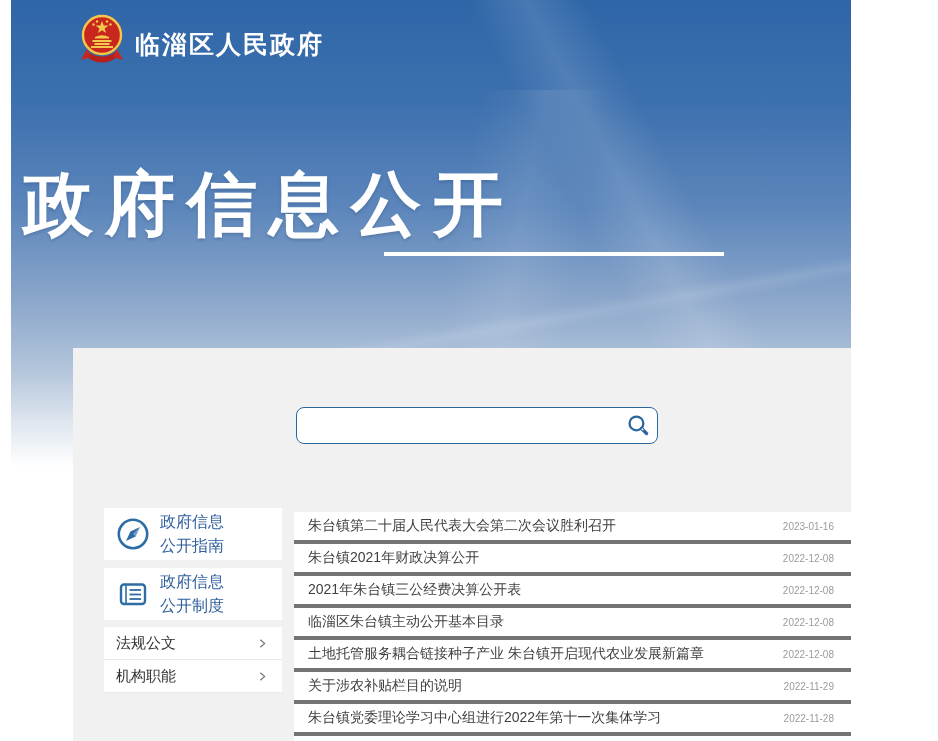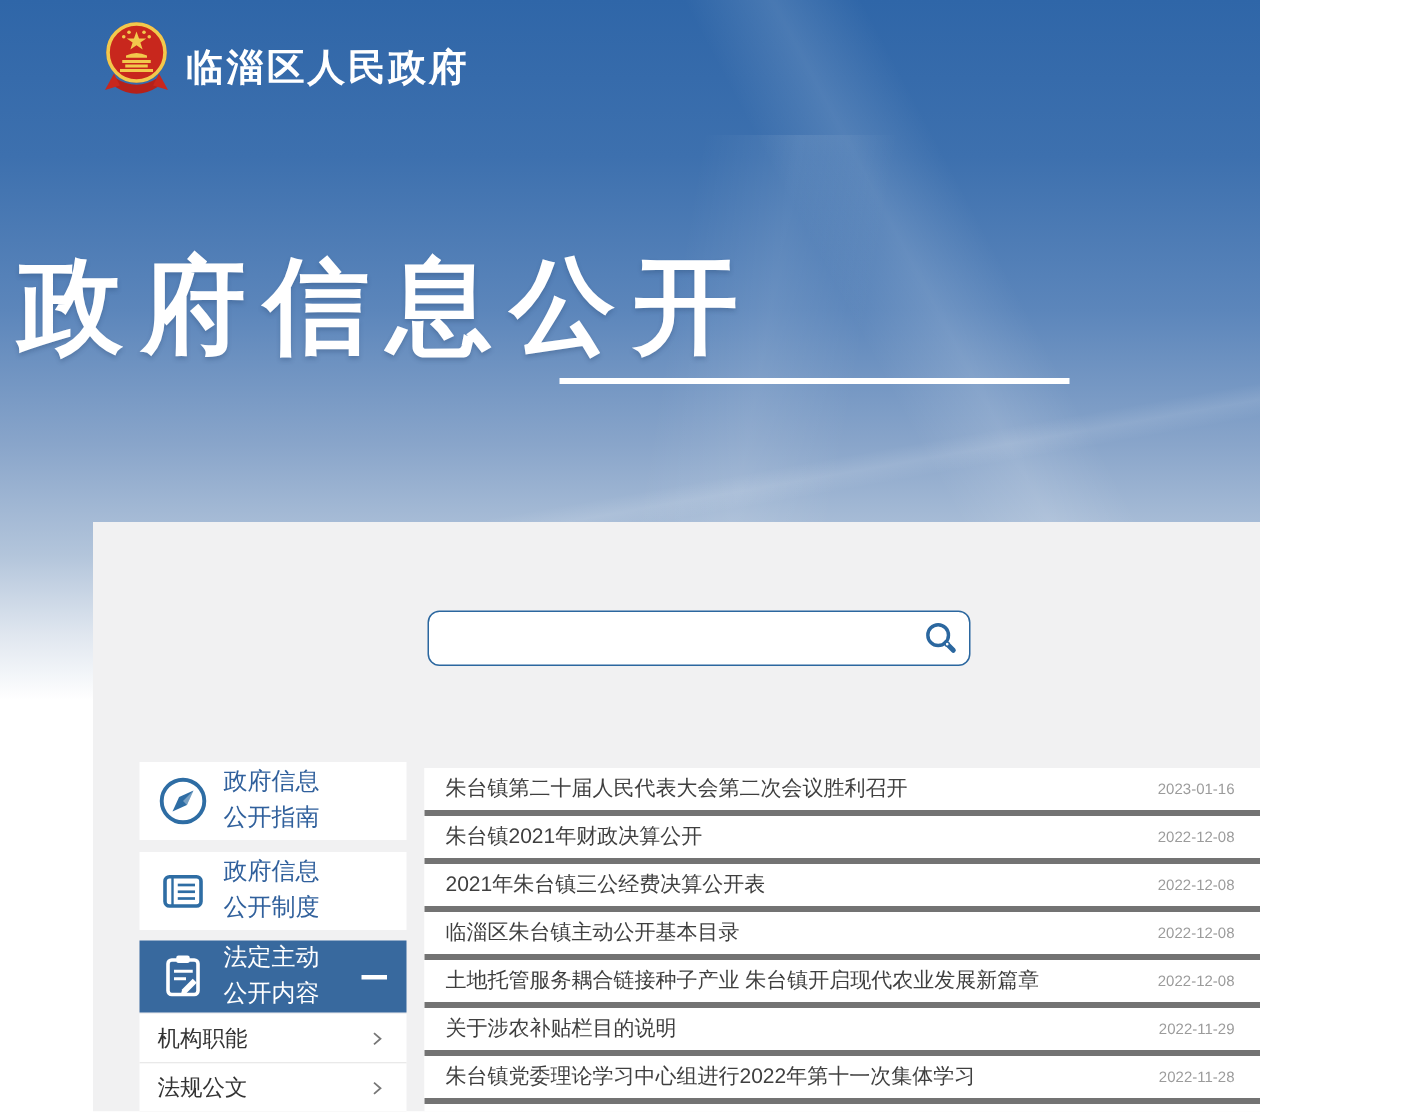--- a/index.html
+++ b/index.html
@@ -2,20 +2,21 @@
 <html><head>
 <meta charset="utf-8">
 <style>
   * { margin:0; padding:0; box-sizing:border-box; }
   html,body { width:938px; height:741px; }
   body { font-family:"Liberation Sans", sans-serif; overflow:hidden; }
   .page {
     position:relative; width:840px; height:741px; overflow:hidden;
     background:linear-gradient(180deg,#2f66a8 0%, #3d70ae 14%, #5c86bb 28%, #89a5ca 40%,
                #b3c5db 50%, #dfe6ef 57%, #ffffff 63%, #ffffff 100%);
+    margin-left:11px;
   }
   
   .streak { position:absolute; pointer-events:none; }
   .s1 { top:-60px; right:-140px; width:760px; height:440px;
         background:linear-gradient(62deg, transparent 44%, rgba(255,255,255,.12) 50%, transparent 56%); }
   .s2 { top:90px; left:-120px; width:1250px; height:330px;
         background:linear-gradient(100deg, transparent 45%, rgba(255,255,255,.09) 50%, transparent 55%); }
   .s3 { top:220px; left:300px; width:700px; height:160px;
         background:linear-gradient(170deg, transparent 46%, rgba(255,255,255,.10) 50%, transparent 54%); }
 
@@ -133,43 +134,29 @@
           <line x1="14.5" y1="14" x2="26" y2="14" stroke="#2e6da4" stroke-width="1.8"></line>
           <line x1="14.5" y1="18.5" x2="26" y2="18.5" stroke="#2e6da4" stroke-width="1.8"></line>
           <line x1="14.5" y1="23" x2="26" y2="23" stroke="#2e6da4" stroke-width="1.8"></line>
         </svg>
         <div class="side-label">
           <div>政府信息</div>
           <div>公开制度</div>
         </div>
       </div>
 
-      <div class="side-card active">
-        <svg class="side-icon" viewBox="0 0 36 36">
-          <rect x="8" y="7" width="20" height="23" rx="2.5" fill="none" stroke="#ffffff" stroke-width="2.4"></rect>
-          <rect x="13.5" y="4" width="9" height="5" rx="1.5" fill="#ffffff"></rect>
-          <line x1="12" y1="14.5" x2="24.5" y2="14.5" stroke="#ffffff" stroke-width="2"></line>
-          <line x1="12" y1="19.5" x2="20" y2="19.5" stroke="#ffffff" stroke-width="2"></line>
-          <path d="M17.5 26.5 L24.5 19.5 L27.2 22.2 L20.2 29.2 L16.5 30.2 Z" fill="#ffffff"></path>
-        </svg>
-        <div class="side-label">
-          <div>法定主动</div>
-          <div>公开内容</div>
-        </div>
-        <span class="minus-icon"></span>
-      </div>
 
       <div class="submenu-row">
-        <span class="submenu-label">机构职能</span>
+        <span class="submenu-label">法规公文</span>
         <svg class="chev" viewBox="0 0 24 24">
           <polyline points="8,5 16,12 8,19" fill="none" stroke="#777777" stroke-width="2.2"></polyline>
         </svg>
       </div>
       <div class="submenu-row">
-        <span class="submenu-label">法规公文</span>
+        <span class="submenu-label">机构职能</span>
         <svg class="chev" viewBox="0 0 24 24">
           <polyline points="8,5 16,12 8,19" fill="none" stroke="#777777" stroke-width="2.2"></polyline>
         </svg>
       </div>
     </div>
 
     <div class="news">
       <div class="news-row">
         <span class="news-title">朱台镇第二十届人民代表大会第二次会议胜利召开</span>
         <span class="news-date">2023-01-16</span>

